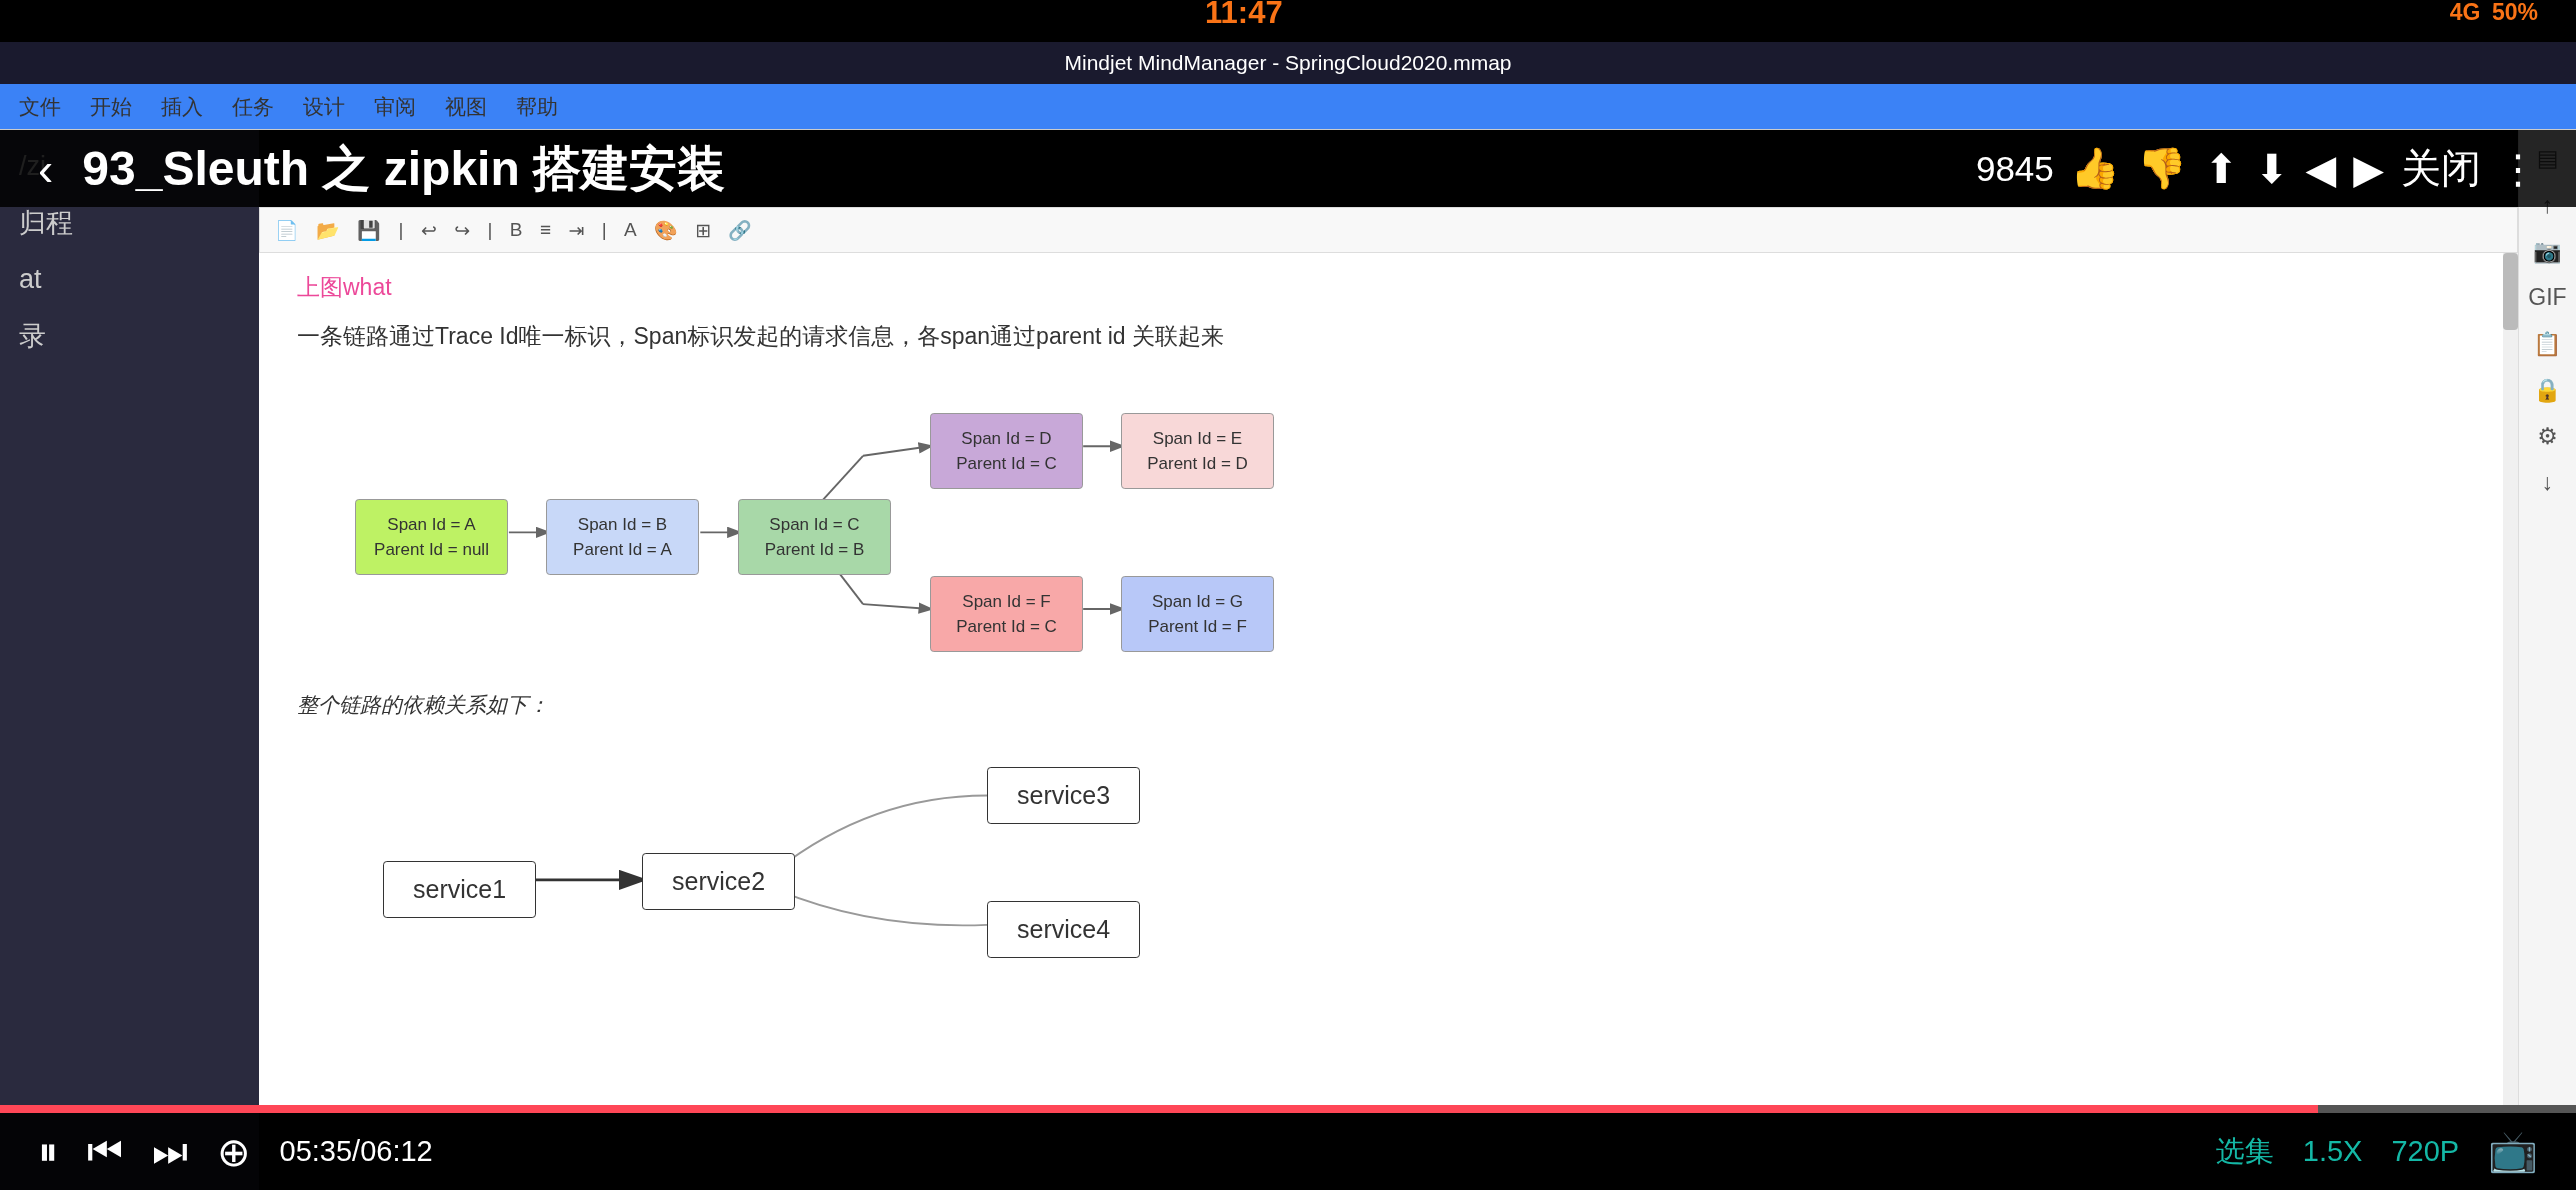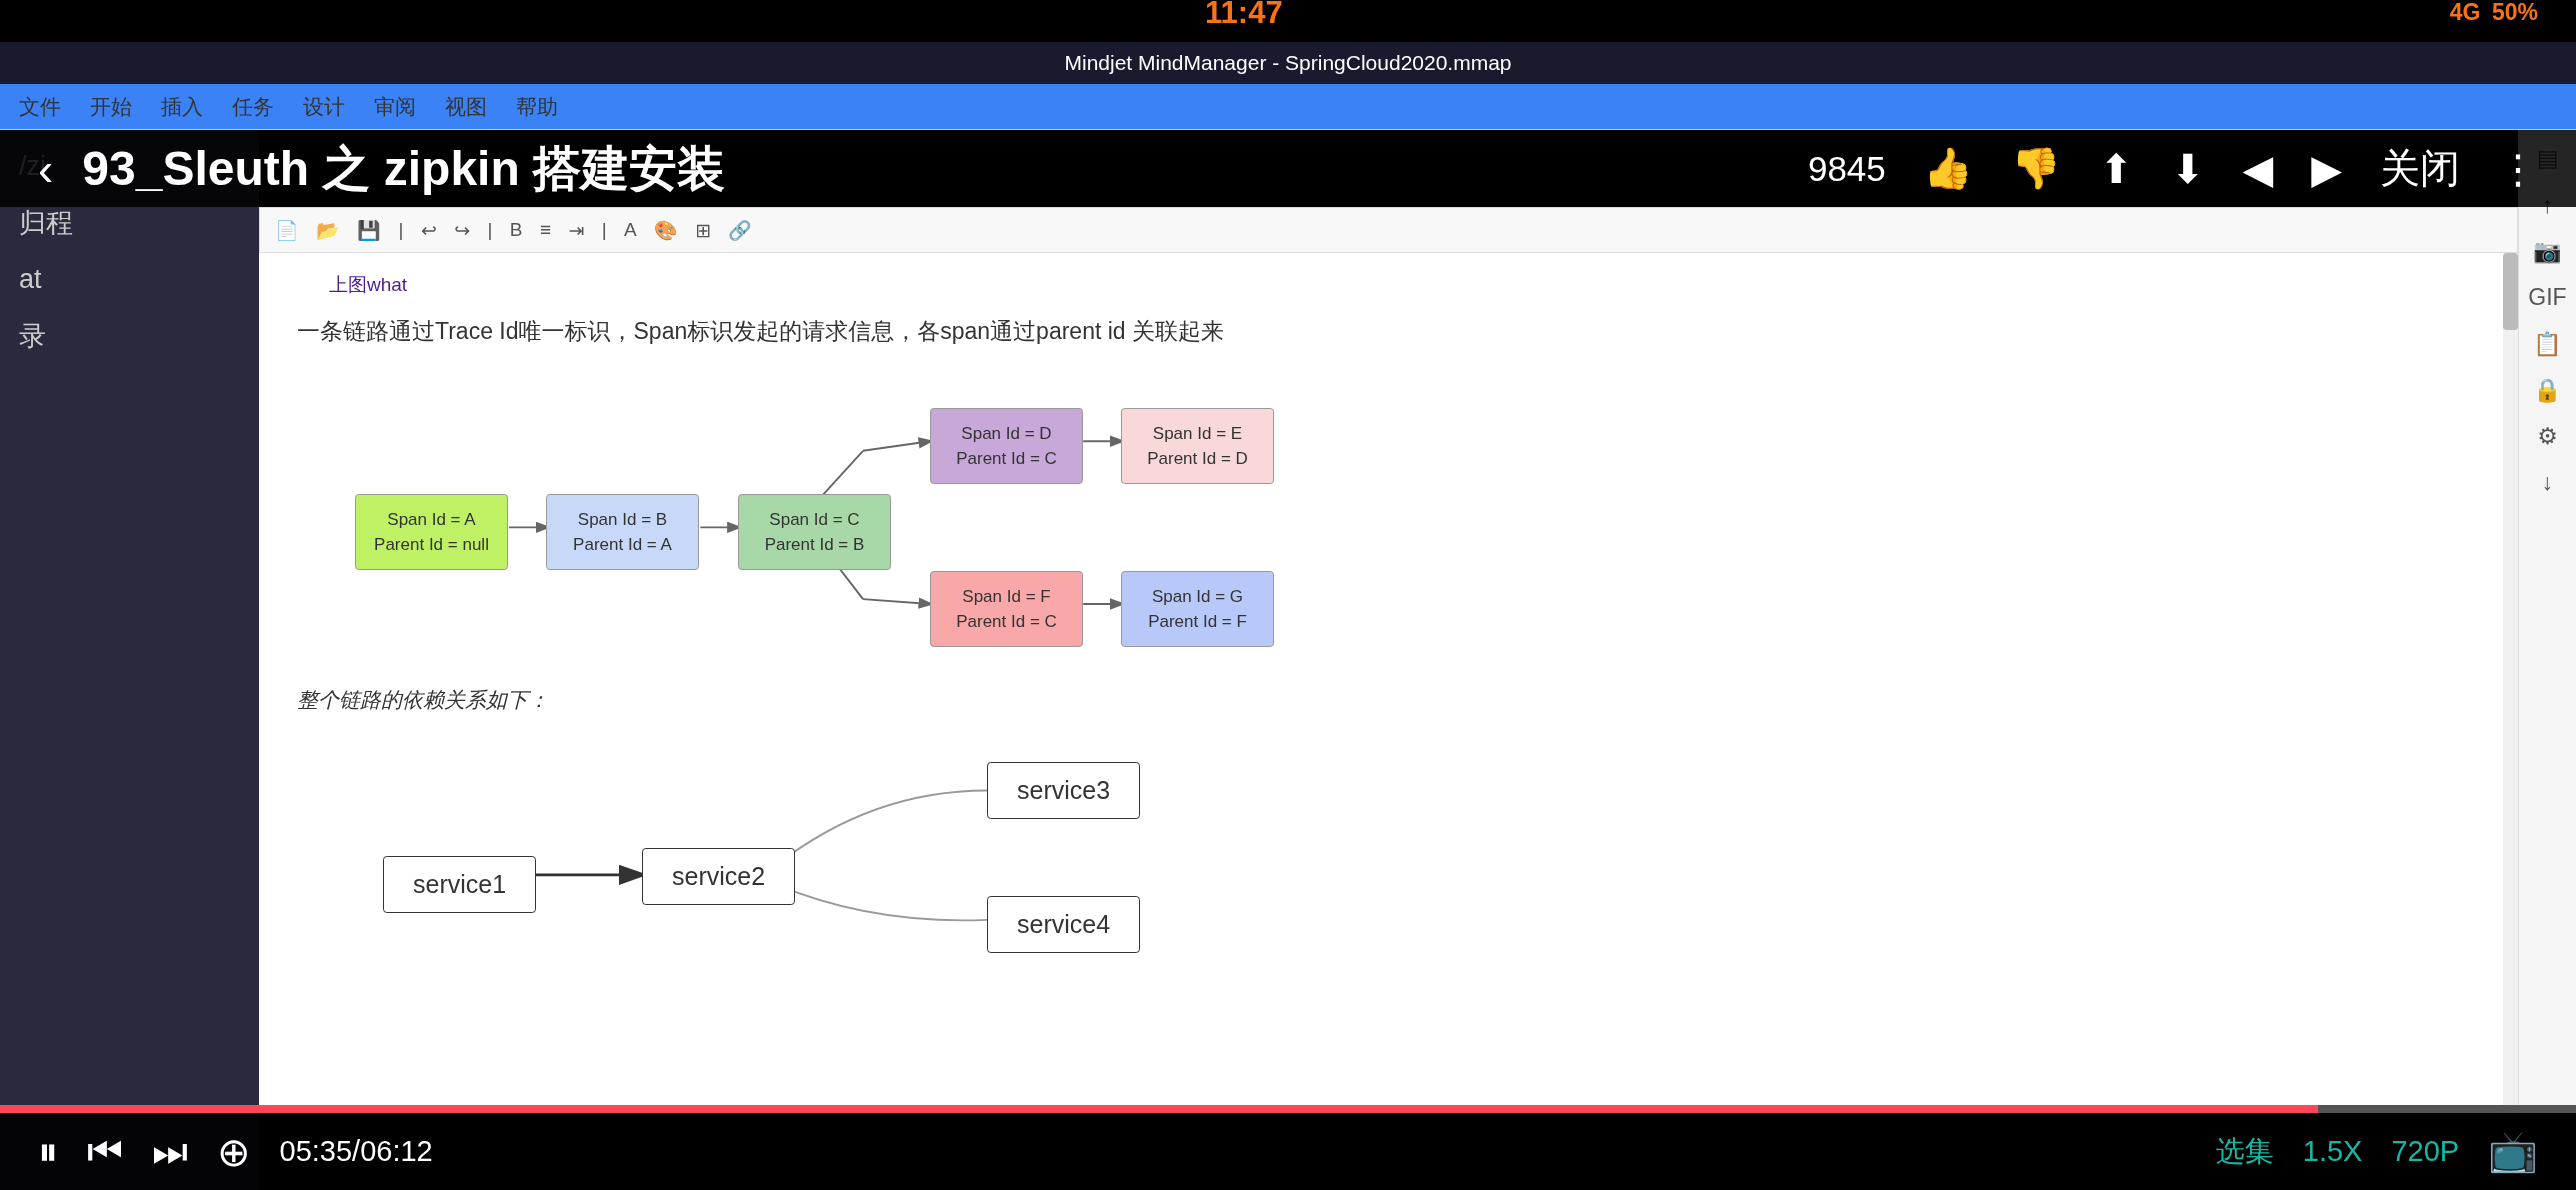--- a/index.html
+++ b/index.html
@@ -85,21 +85,21 @@
     }
     .video-title {
       color: #fff;
       font-size: 48px;
       font-weight: bold;
       flex: 1;
     }
     .header-icons {
       display: flex;
       align-items: center;
-      gap: 38px;
+      gap: 17px;
     }
     .header-icon {
       color: #fff;
       font-size: 40px;
       cursor: pointer;
     }
     .view-count {
       color: #fff;
       font-size: 35px;
     }
@@ -181,24 +181,23 @@
     }
 
     
     .doc-area {
       padding: 19px 38px;
       font-size: 21px;
       color: #333;
     }
 
     .section-label {
-      font-size: 19px;
-      color: #4c1d95;
+      font-size: 23px;
+      color: #ec4899;
       margin-bottom: 15.3px;
-      margin-left: 32px;
     }
 
     .description-text {
       font-size: 23px;
       color: #333;
       margin-bottom: 29px;
       line-height: 1.6;
     }
 
     

